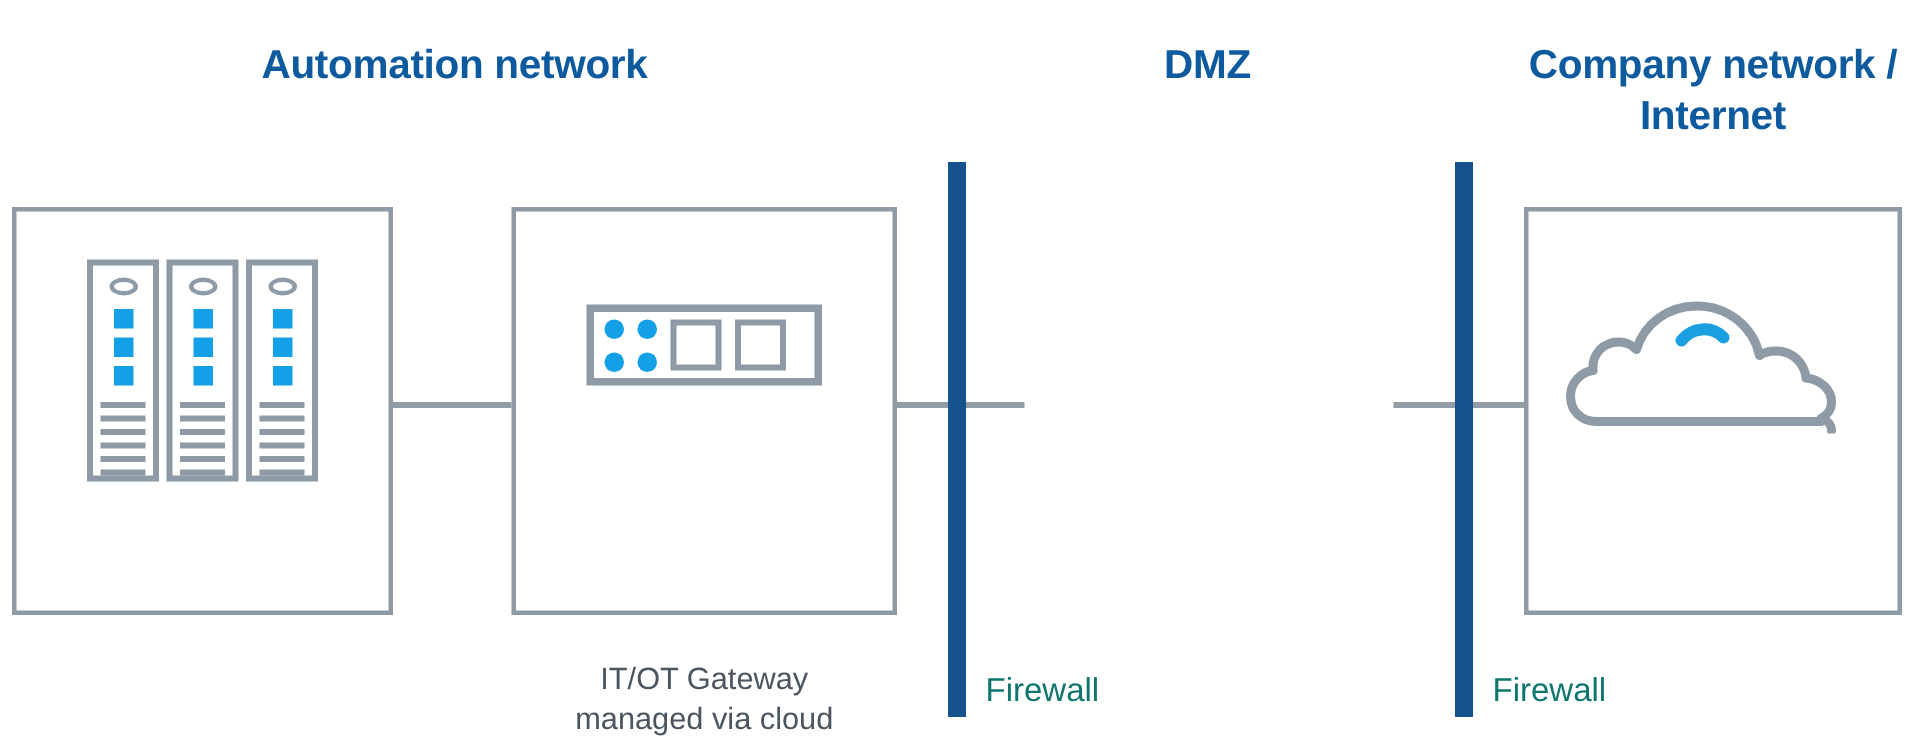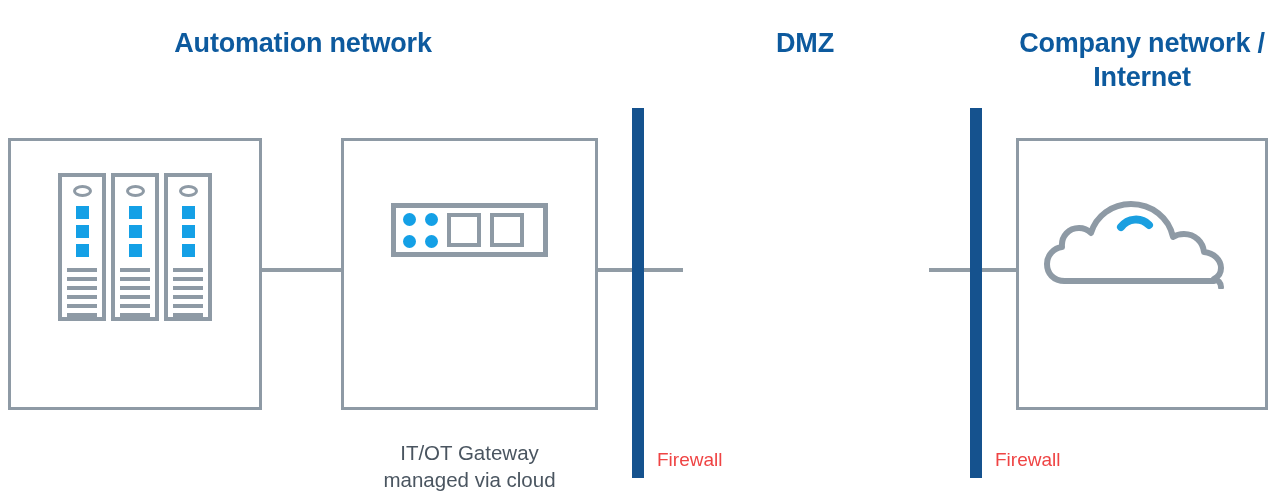--- a/index.html
+++ b/index.html
@@ -26,21 +26,21 @@
   #conn-1{left:259px;width:86px;}
   #conn-2{left:595px;width:88px;}
   #conn-3{left:929px;width:90px;}
 
   
   .firewall-bar{position:absolute;width:12px;background:#15528e;top:108px;height:370px;}
   #fw-bar-1{left:632px;}
   #fw-bar-2{left:970px;}
   .firewall-label{
     position:absolute;top:448px;
-    color:#ef4444;font-size:19px;line-height:24px;white-space:nowrap;
+    color:#0f766e;font-size:22px;line-height:24px;white-space:nowrap;
   }
   #fw-label-1{left:657px;}
   #fw-label-2{left:995px;}
 
   
   .node-box{
     position:absolute;top:138px;height:272px;
     border:3px solid #8e9aa5;background:#ffffff;
     box-sizing:border-box;
   }

